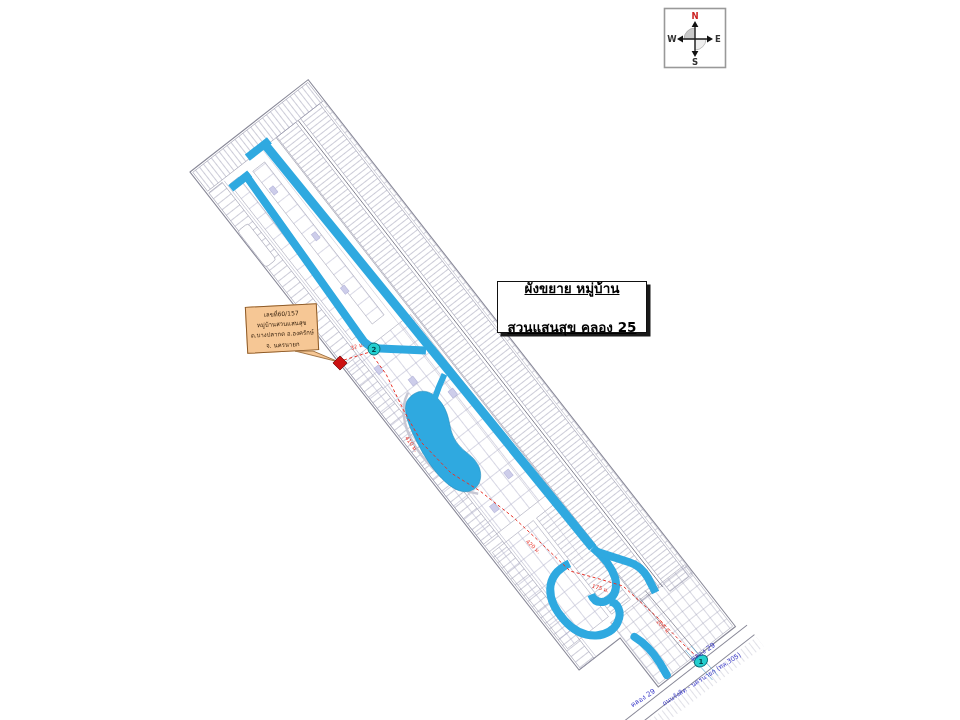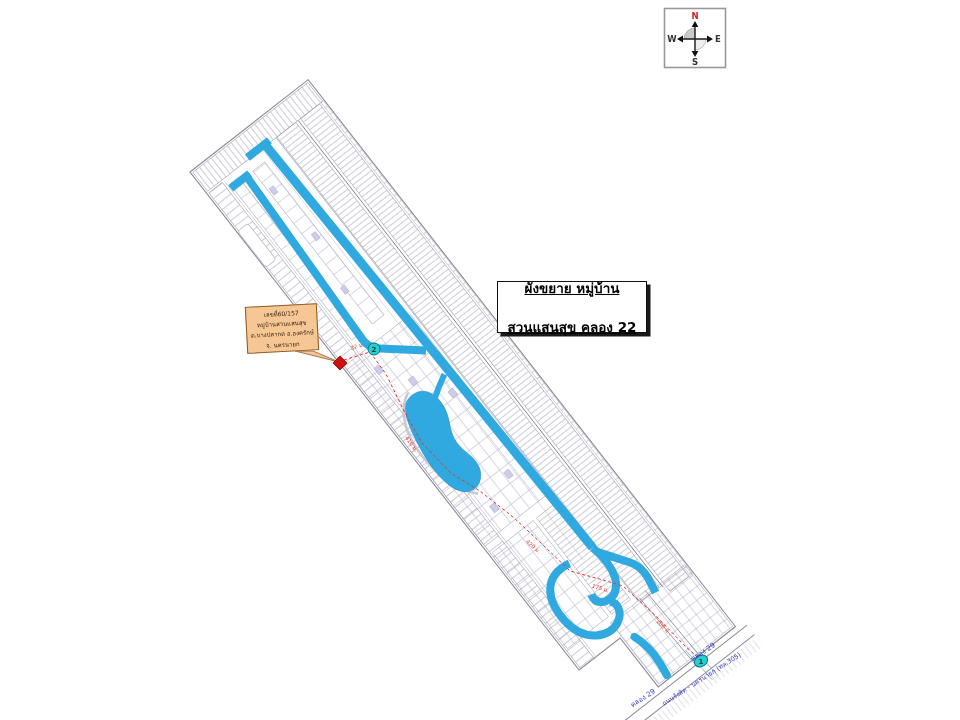--- a/index.html
+++ b/index.html
@@ -139,21 +139,21 @@
     </g>
     <text x="31" y="11" class="cletter cnorth">N</text>
     <text x="31" y="57" class="cletter">S</text>
     <text x="8" y="34" class="cletter">W</text>
     <text x="54" y="34" class="cletter">E</text>
   </g>
 </svg>
 
 <div class="title-box">
   <span>ผังขยาย หมู่บ้าน</span>
-  <span>สวนแสนสุข คลอง 22</span>
+  <span>สวนแสนสุข คลอง 25</span>
 </div>
 
 <div class="addr-box">
   <div>เลขที่60/157</div>
   <div>หมู่บ้านสวนแสนสุข</div>
   <div>ต.บางปลากด อ.องครักษ์</div>
   <div>จ. นครนายก</div>
 </div>
 
 </div>

